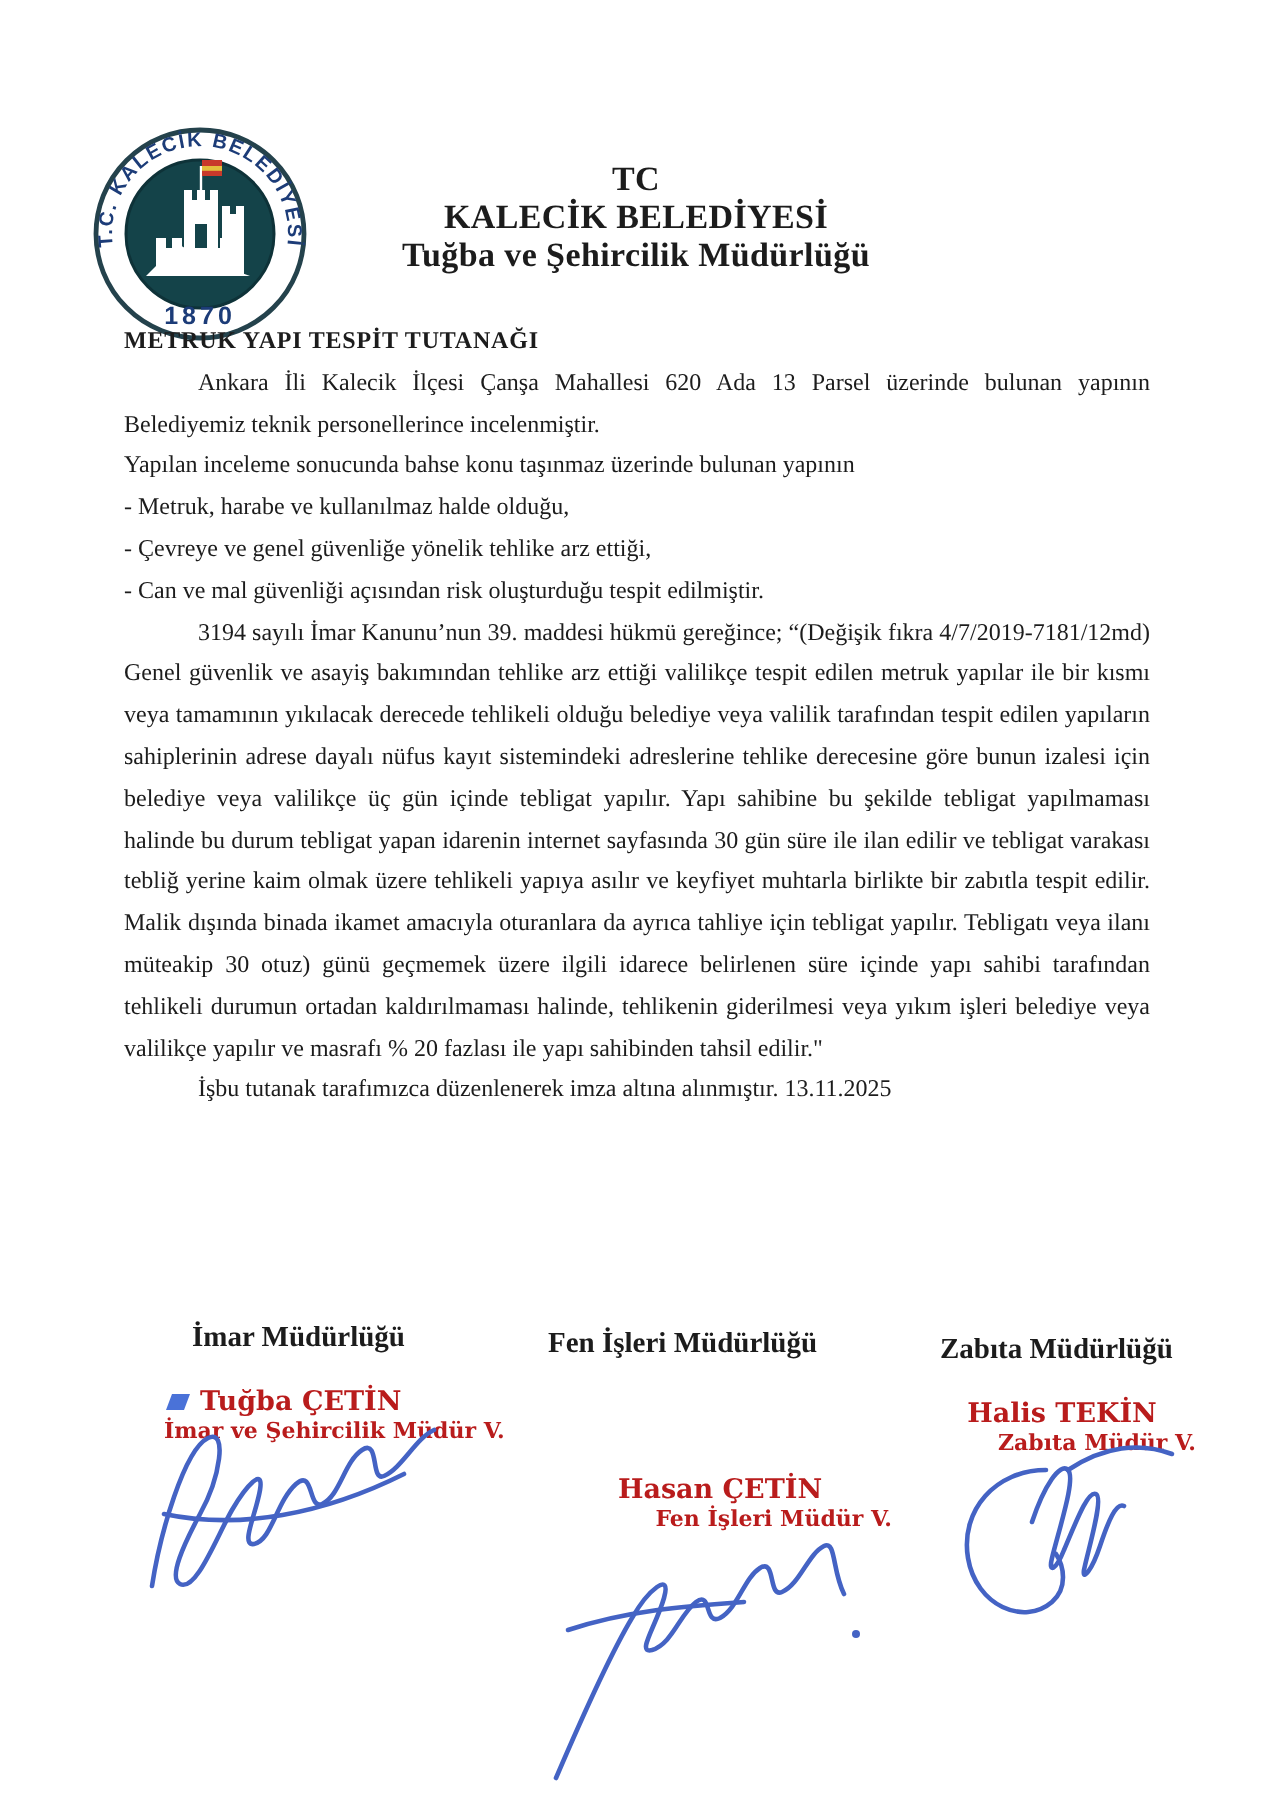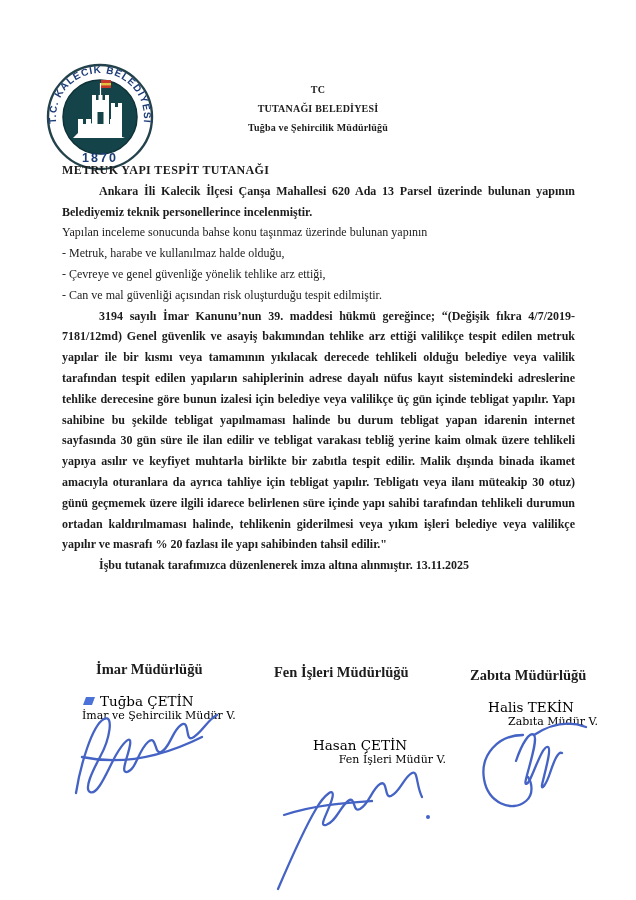--- a/index.html
+++ b/index.html
@@ -20,21 +20,21 @@
     width: 110px;
     height: 110px;
   }
   .org-block {
     position: absolute;
     left: 0;
     right: 0;
     top: 80px;
     text-align: center;
     font-weight: bold;
-    font-size: 10px;
+    font-size: 17px;
     line-height: 19px;
     letter-spacing: 0.2px;
   }
   
   .content {
     position: absolute;
     left: 62px;
     right: 61px;
     top: 160px;
   }
@@ -44,21 +44,21 @@
     font-size: 16px;
     letter-spacing: 0.4px;
     margin: 0;
   }
   .content p {
     margin: 0;
     font-size: 12px;
     line-height: 20.8px;
     text-align: justify;
   }
-  .p-indent { text-indent: 37px; font-weight: bold; }
+  .p-indent { text-indent: 37px; }
   .p1 { margin-top: 16px; }
   .p2 { margin-top: 22px; }
   .bullet { text-align: left; }
   .p3 { margin-top: 18px; }
   .p4 { margin-top: 18px; }
   .p5 { margin-top: 20px; text-align: left; }
   
   .sig-section {
     position: absolute;
     left: 18px;
@@ -71,22 +71,22 @@
     font-weight: bold;
     font-size: 14.5px;
     white-space: nowrap;
   }
   .sig-h1 { left: 78px;  top: 6px; }
   .sig-h2 { left: 256px; top: 9px; }
   .sig-h3 { left: 452px; top: 12px; }
   .stamp {
     position: absolute;
     font-family: "DejaVu Serif", serif;
-    font-weight: normal;
-    color: #000000;
+    font-weight: bold;
+    color: #b91c1c;
     white-space: nowrap;
     z-index: 1;
   }
   .stamp .stamp-name { font-size: 13.5px; line-height: 16px; }
   .stamp .stamp-role { font-size: 11px;   line-height: 14px; text-align: right; }
   .stamp-1 { left: 64px;  top: 38px; }
   .stamp-2 { left: 256px; top: 82px;  text-align: center; width: 172px; }
   .stamp-3 { left: 446px; top: 44px;  text-align: center; width: 134px; }
   .stamp-1 .stamp-line1 { display: flex; align-items: center; gap: 4px; }
   .ink {
@@ -134,21 +134,21 @@
       <path id="seal-arc" d="M 13.6 70 A 44 44 0 1 1 96.4 70" fill="none"></path>
     </defs>
     <text font-family="Liberation Sans, sans-serif" font-weight="bold" font-size="10" letter-spacing="1" fill="#1c3c78">
       <textPath href="#seal-arc" startOffset="50%" text-anchor="middle">T.C. KALECİK BELEDİYESİ</textPath>
     </text>
     <text x="55" y="100" text-anchor="middle" font-family="Liberation Sans, sans-serif" font-weight="bold" font-size="12.5" letter-spacing="2" fill="#1c3c78">1870</text>
   </svg>
 
   <div class="org-block">
     <div>TC</div>
-    <div>TUTANAĞI BELEDİYESİ</div>
+    <div>KALECİK BELEDİYESİ</div>
     <div>Tuğba ve Şehircilik Müdürlüğü</div>
   </div>
 
   <div class="content">
     <p class="doc-title">METRUK YAPI TESPİT TUTANAĞI</p>
 
     <p class="p1 p-indent">Ankara İli Kalecik İlçesi Çanşa Mahallesi 620 Ada 13 Parsel üzerinde bulunan yapının Belediyemiz teknik personellerince incelenmiştir.</p>
 
     <p class="p2 bullet">Yapılan inceleme sonucunda bahse konu taşınmaz üzerinde bulunan yapının</p>
     <p class="bullet">- Metruk, harabe ve kullanılmaz halde olduğu,</p>

